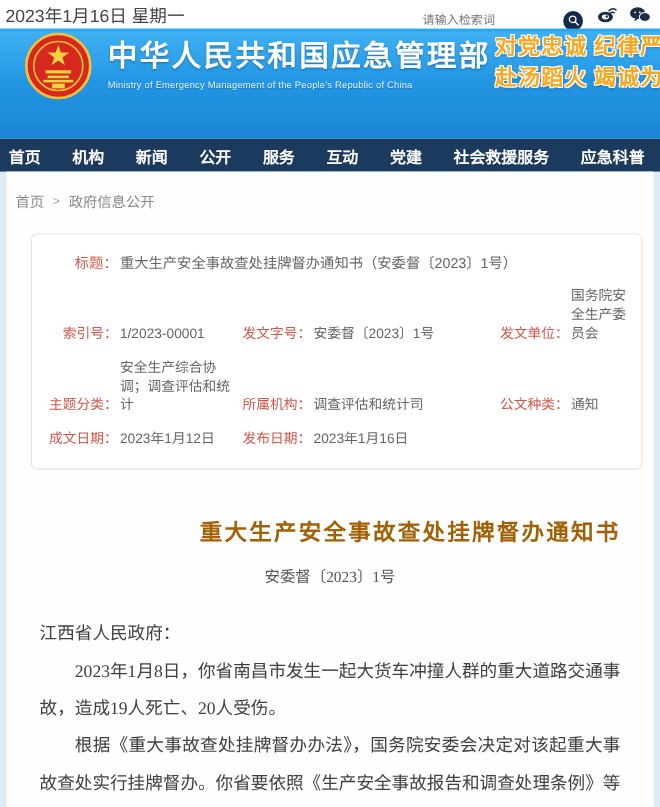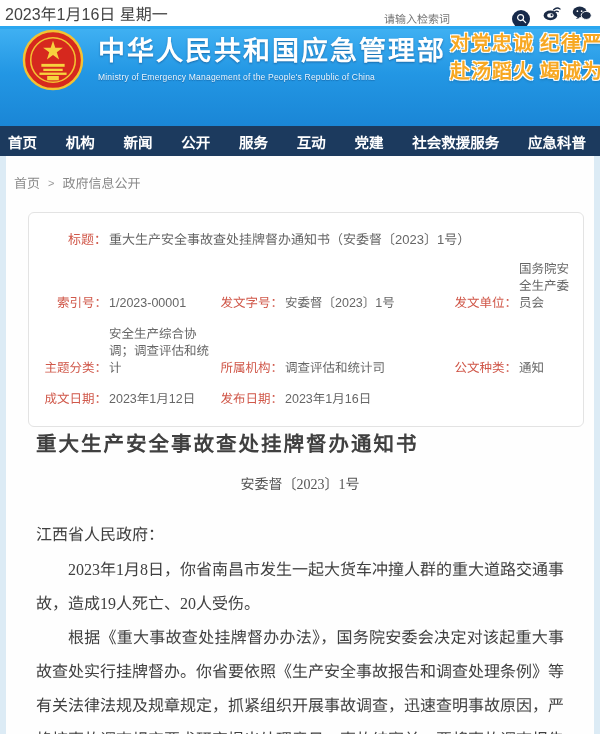--- a/index.html
+++ b/index.html
@@ -96,22 +96,22 @@
   .meta-item { display:flex; align-items:flex-end; font-size:12.5px; line-height:17px; }
   .meta-label {
     color:#d0584a; flex:0 0 auto; white-space:nowrap;
     min-width:66px; text-align:right;
   }
   .meta-row-title .meta-label { min-width:66px; }
   .meta-value { color:#666; margin-left:2px; }
   
   .doc { padding:0 30px; font-family:"Liberation Serif","DejaVu Serif",serif; color:#404040; }
   .doc-title {
-    text-align:left; font-size:20.5px; font-weight:bold; color:#404040;
-    letter-spacing:2px;
+    text-align:right; font-size:20.5px; font-weight:bold; color:#a16207;
+    margin-top:40px; letter-spacing:2px;
   }
   .doc-number { text-align:center; font-size:14px; color:#555; margin-top:16px; }
   .doc-body { margin-top:26px; font-size:16px; line-height:34px; text-align:justify; }
   .doc-body p { text-indent:2em; }
   .doc-body p.no-indent { text-indent:0;font-family:Liberation Mono, monospace; }
 </style>
 </head>
 <body>
 
 <div class="topbar">

